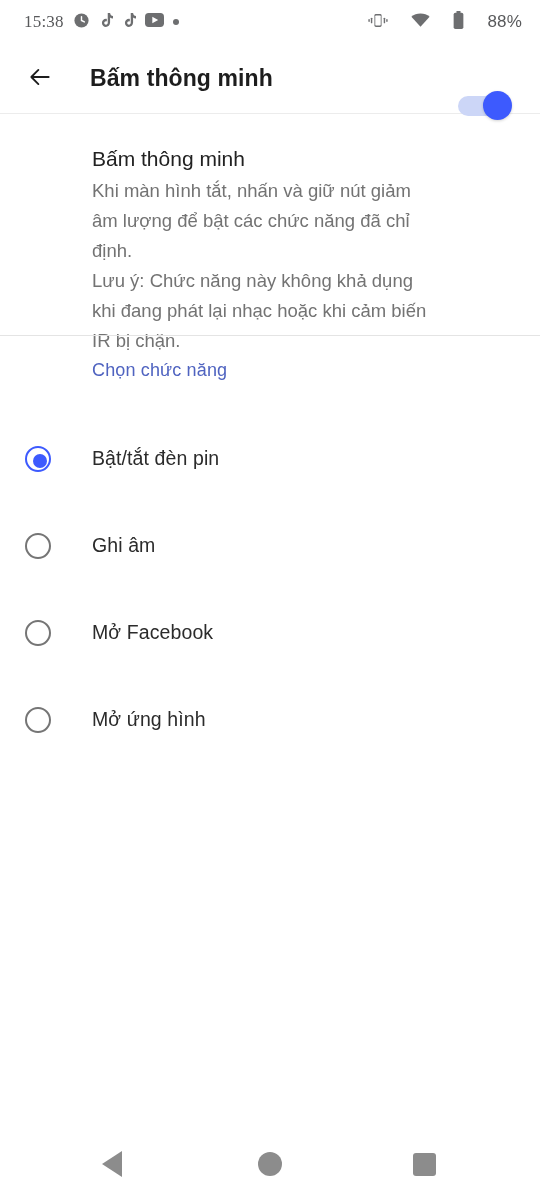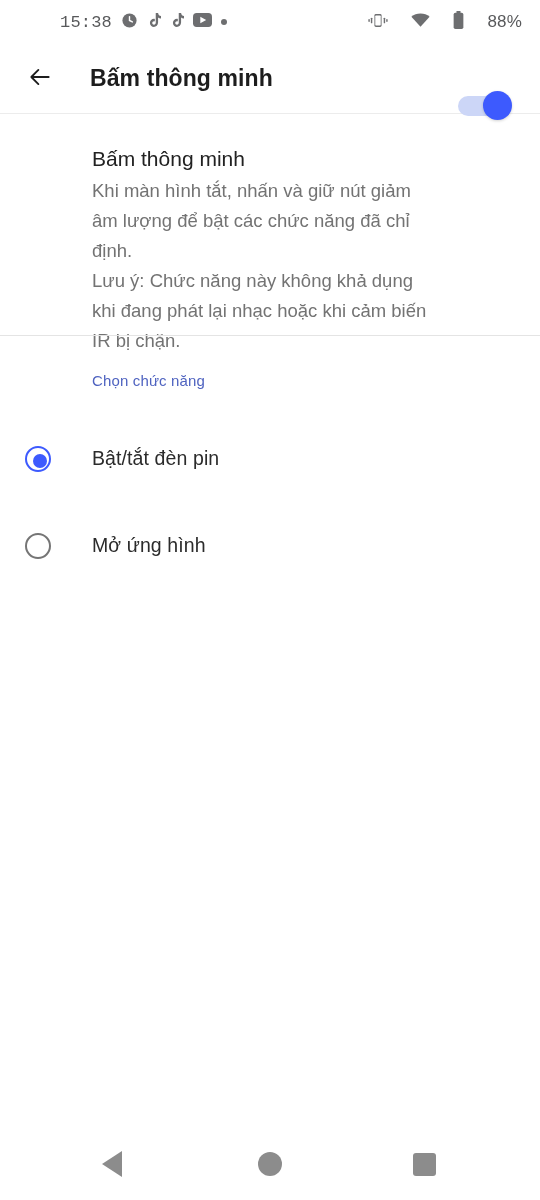--- a/index.html
+++ b/index.html
@@ -28,22 +28,21 @@
   }
   .status-left {
     display: flex;
     align-items: center;
     gap: 9px;
   }
   .status-time {
     font-size: 17px;
     color: #58595b;
     letter-spacing: 0.2px;
-    font-family: Liberation Mono, monospace;
-    margin-left: 36px;
+    font-family: Liberation Serif, serif;
   }
   .status-right {
     margin-left: auto;
     display: flex;
     align-items: center;
     gap: 23px;
   }
   .status-battery-text {
     font-size: 17px;
     color: #58595b;
@@ -137,22 +136,22 @@
   .section-divider {
     position: absolute;
     top: 335px; left: 0;
     width: 540px; height: 1px;
     background: #e4e4e4;
   }
 
   
   .section-header {
     position: absolute;
-    top: 372px; left: 92px;
-    font-size: 15px;
+    top: 360px; left: 92px;
+    font-size: 18px;
     color: #4f63c0;
     letter-spacing: 0.15px;
   }
 
   
   .radio-list {
     position: absolute;
     top: 415px; left: 0;
     width: 468px;
   }
@@ -321,20 +320,32 @@
     <div class="radio-row selected">
       <div class="radio-outer">
         <div class="radio-inner"></div>
       </div>
       <div class="radio-label">Bật/tắt đèn pin</div>
     </div>
     <div class="radio-row">
       <div class="radio-outer">
         <div class="radio-inner"></div>
       </div>
+      <div class="radio-label">Ghi âm</div>
+    </div>
+    <div class="radio-row">
+      <div class="radio-outer">
+        <div class="radio-inner"></div>
+      </div>
+      <div class="radio-label">Mở Facebook</div>
+    </div>
+    <div class="radio-row">
+      <div class="radio-outer">
+        <div class="radio-inner"></div>
+      </div>
       <div class="radio-label">Mở ứng hình</div>
     </div>
   </div>
 
   <div class="nav-bar">
     <div class="nav-btn nav-back">
       <span class="tri-back"></span>
     </div>
     <div class="nav-btn nav-home">
       <span class="circle-home"></span>

